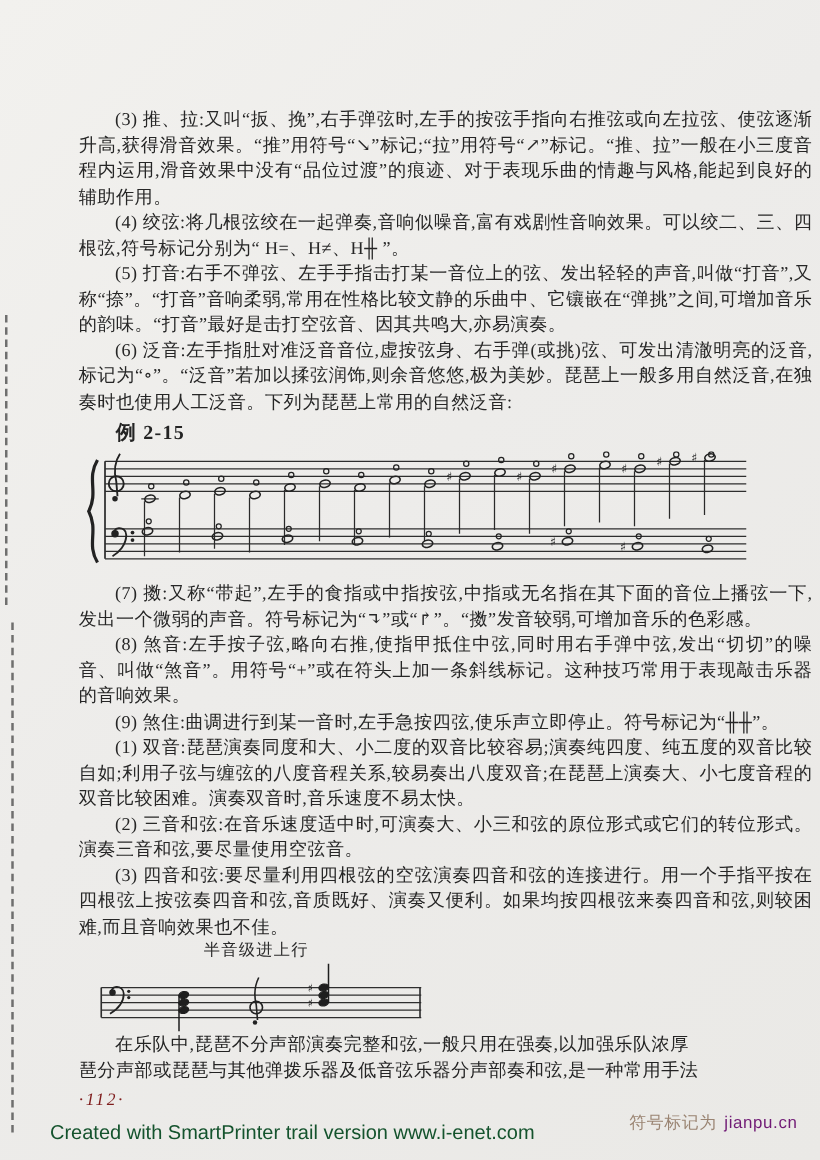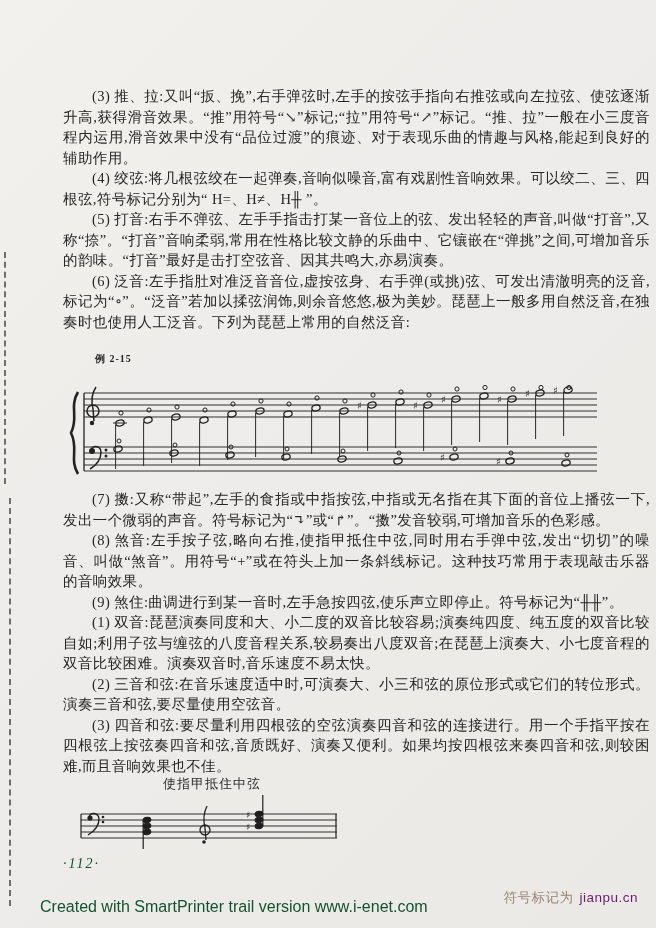--- a/index.html
+++ b/index.html
@@ -10,37 +10,37 @@
     color:#242424;
   }
   .page-inner{position:absolute;left:63px;right:6px;top:86px;}
   .para{
     font-size:14.5px;line-height:20.5px;text-align:justify;
     text-indent:2em;margin:0;letter-spacing:0.4px;
     color:#262626;
   }
   .heading{font-size:14.5px;line-height:20.5px;text-indent:1.3em;margin:0;letter-spacing:0.4px;}
   .ex-label{
-    font-size:10px;line-height:21px;font-weight:bold;
-    text-indent:1.6em;margin:16px;letter-spacing:1px;
+    font-size:16px;line-height:21px;font-weight:bold;
+    text-indent:1.6em;margin:4px;letter-spacing:1px;
   }
   .music-block{position:relative;margin:3px 0 4px 2px;}
   .music-block svg{display:block;}
   .ex2-wrap{position:relative;height:72px;margin-top:2px;}
   .ex2-caption{
     position:absolute;left:100px;top:-3px;font-size:13px;letter-spacing:1px;color:#2a2a2a;
   }
   .ex2-svg{position:absolute;left:16px;top:12px;}
   .closing-line{
     font-size:14.5px;line-height:20.5px;letter-spacing:0.4px;margin:0;
     white-space:nowrap;overflow:hidden;
   }
   .closing-line.indent{text-indent:2em;}
   .page-number{
-    font-size:14px;font-style:italic;letter-spacing:2px;margin-top:6px;color:#14532d;
+    font-size:14px;font-style:italic;letter-spacing:2px;margin-top:6px;color:#7f1d1d;
   }
   .footer-left{
     position:absolute;left:40px;top:898px;
     font-family:"Liberation Sans","DejaVu Sans",sans-serif;
     font-size:16px;color:#14532d;
   }
   .watermark{
     position:absolute;right:18px;top:889px;
     font-family:"Liberation Sans","DejaVu Sans",sans-serif;
     font-size:13.5px;letter-spacing:0.5px;
@@ -197,21 +197,21 @@
   <p class="para">(8) 煞音:左手按子弦,略向右推,使指甲抵住中弦,同时用右手弹中弦,发出“切切”的噪音、叫做“煞音”。用符号“+”或在符头上加一条斜线标记。这种技巧常用于表现敲击乐器的音响效果。</p>
   <p class="para">(9) 煞住:曲调进行到某一音时,左手急按四弦,使乐声立即停止。符号标记为“╫╫”。</p>
 
 
   <p class="para">(1) 双音:琵琶演奏同度和大、小二度的双音比较容易;演奏纯四度、纯五度的双音比较自如;利用子弦与缠弦的八度音程关系,较易奏出八度双音;在琵琶上演奏大、小七度音程的双音比较困难。演奏双音时,音乐速度不易太快。</p>
   <p class="para">(2) 三音和弦:在音乐速度适中时,可演奏大、小三和弦的原位形式或它们的转位形式。演奏三音和弦,要尽量使用空弦音。</p>
   <p class="para">(3) 四音和弦:要尽量利用四根弦的空弦演奏四音和弦的连接进行。用一个手指平按在四根弦上按弦奏四音和弦,音质既好、演奏又便利。如果均按四根弦来奏四音和弦,则较困难,而且音响效果也不佳。</p>
 
 
   <div class="ex2-wrap">
-    <div class="ex2-caption">使指甲抵住中弦</div>
+    <div class="ex2-caption">半音级进上行</div>
     <svg class="ex2-svg" width="260" height="66" viewBox="0 -8 260 58">
       <g>
         <line class="staff-line" x1="2" y1="12" x2="258" y2="12"></line>
         <line class="staff-line" x1="2" y1="18" x2="258" y2="18"></line>
         <line class="staff-line" x1="2" y1="24" x2="258" y2="24"></line>
         <line class="staff-line" x1="2" y1="30" x2="258" y2="30"></line>
         <line class="staff-line" x1="2" y1="36" x2="258" y2="36"></line>
       </g>
       <line x1="2" y1="12" x2="2" y2="36" stroke="#2e2e2e" stroke-width="1.3"></line>
       <line x1="257" y1="12" x2="257" y2="36" stroke="#2e2e2e" stroke-width="1.3"></line>
@@ -236,20 +236,22 @@
           <ellipse cx="180" cy="12" rx="3.9" ry="2.7" fill="#1e1e1e" stroke="#1e1e1e" transform="rotate(-12 180 12)"></ellipse>
           <ellipse cx="180" cy="18" rx="3.9" ry="2.7" fill="#1e1e1e" stroke="#1e1e1e" transform="rotate(-12 180 18)"></ellipse>
           <ellipse cx="180" cy="24" rx="3.9" ry="2.7" fill="#1e1e1e" stroke="#1e1e1e" transform="rotate(-12 180 24)"></ellipse>
           <line x1="183.8" y1="24" x2="183.8" y2="-7" stroke="#1e1e1e" stroke-width="1.2"></line>
           <text x="167" y="15.5" font-size="9" class="accidental">♯</text>
           <text x="167" y="27.5" font-size="9" class="accidental">♯</text>
         </g>
     </svg>
   </div>
 
+  <p class="closing-line indent">在乐队中,琵琶不分声部演奏完整和弦,一般只用在强奏,以加强乐队浓厚</p>
+  <p class="closing-line">琶分声部或琵琶与其他弹拨乐器及低音弦乐器分声部奏和弦,是一种常用手法</p>
 
   <div class="page-number">·112·</div>
 </div>
 
 <div class="footer-left">Created with SmartPrinter trail version www.i-enet.com</div>
 
 <div class="watermark">
   <span class="wm-name">符号标记为</span><span class="wm-url">jianpu.cn</span>
 </div>
 

